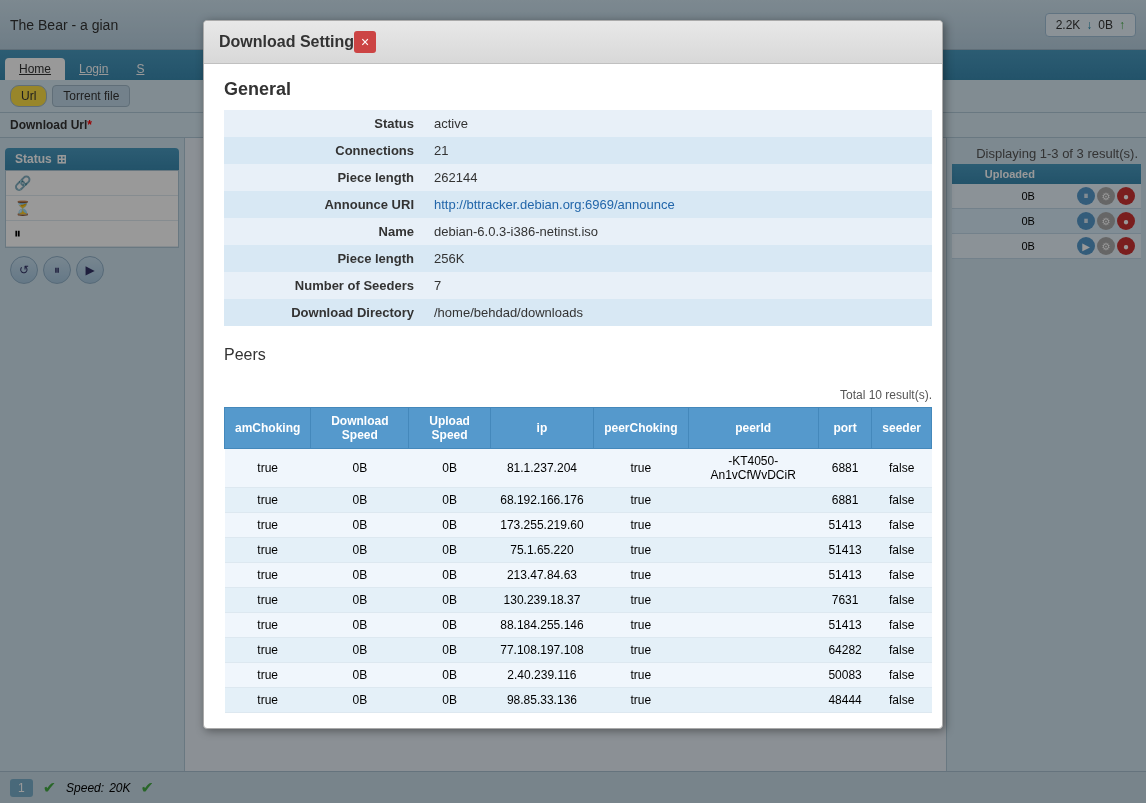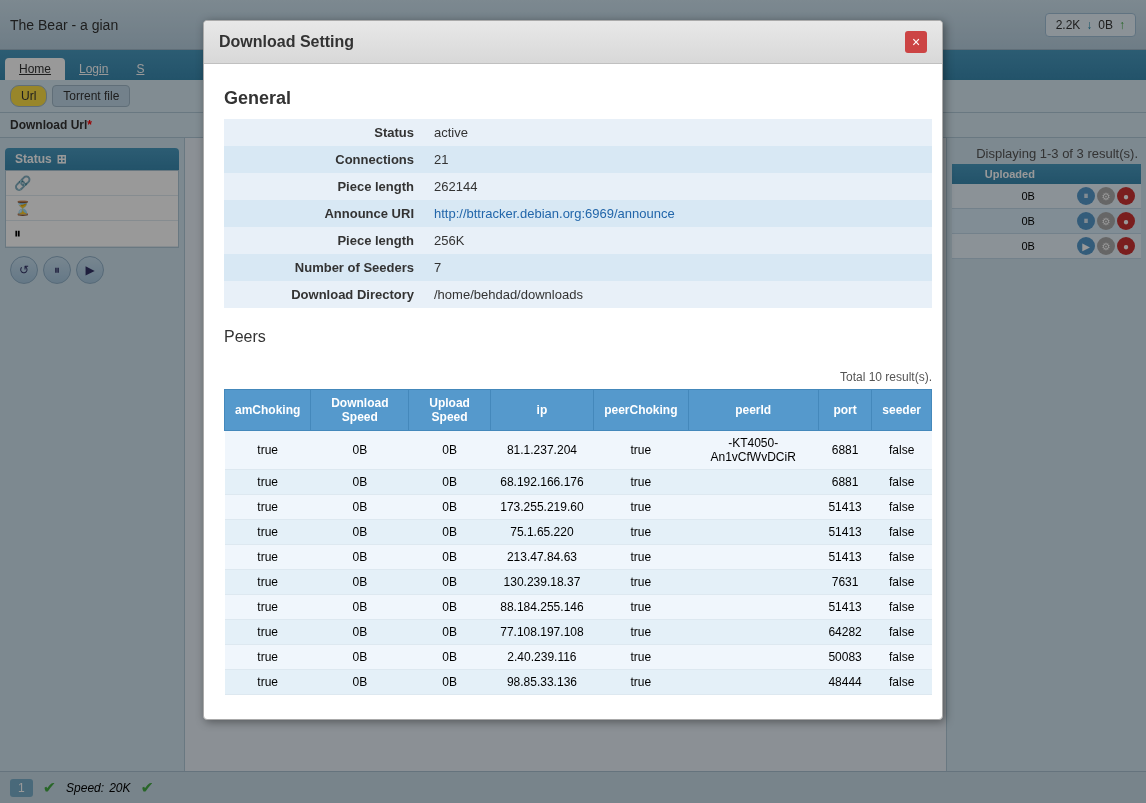--- a/index.html
+++ b/index.html
@@ -299,21 +299,20 @@
       flex-direction: column;
       box-shadow: 2px 2px 10px rgba(0,0,0,0.4);
     }
 
     .modal-header {
       background: linear-gradient(to bottom, #e8e8e8, #d8d8d8);
       padding: 10px 15px;
       border-bottom: 1px solid #c0c0c0;
       display: flex;
       align-items: center;
-      justify-content: space-between;
       border-radius: 4px 4px 0 0;
     }
 
     .modal-title {
       font-size: 16px;
       font-weight: bold;
       color: #333;
     }
 
     .modal-close {
@@ -412,21 +411,21 @@
 
     .modal-scroll-wrapper {
       position: relative;
       flex: 1;
       overflow: hidden;
     }
 
     .modal-scroll-inner {
       height: 100%;
       overflow-y: scroll;
-      padding: 24px 20px;
+      padding: 15px 20px;
       padding-right: 10px;
     }
 
     .modal-scroll-inner::-webkit-scrollbar {
       width: 12px;
     }
     .modal-scroll-inner::-webkit-scrollbar-track {
       background: #e8e8e8;
       border: 1px solid #c0c0c0;
     }
@@ -579,20 +578,24 @@
               <td class="label">Piece length</td>
               <td class="value">262144</td>
             </tr>
             <tr>
               <td class="label">Announce URI</td>
               <td class="value">
                 <a>http://bttracker.debian.org:6969/announce</a>
               </td>
             </tr>
             <tr>
+              <td class="label">Name</td>
+              <td class="value">debian-6.0.3-i386-netinst.iso</td>
+            </tr>
+            <tr>
               <td class="label">Piece length</td>
               <td class="value">256K</td>
             </tr>
             <tr>
               <td class="label">Number of Seeders</td>
               <td class="value">7</td>
             </tr>
             <tr>
               <td class="label">Download Directory</td>
               <td class="value">/home/behdad/downloads</td>

